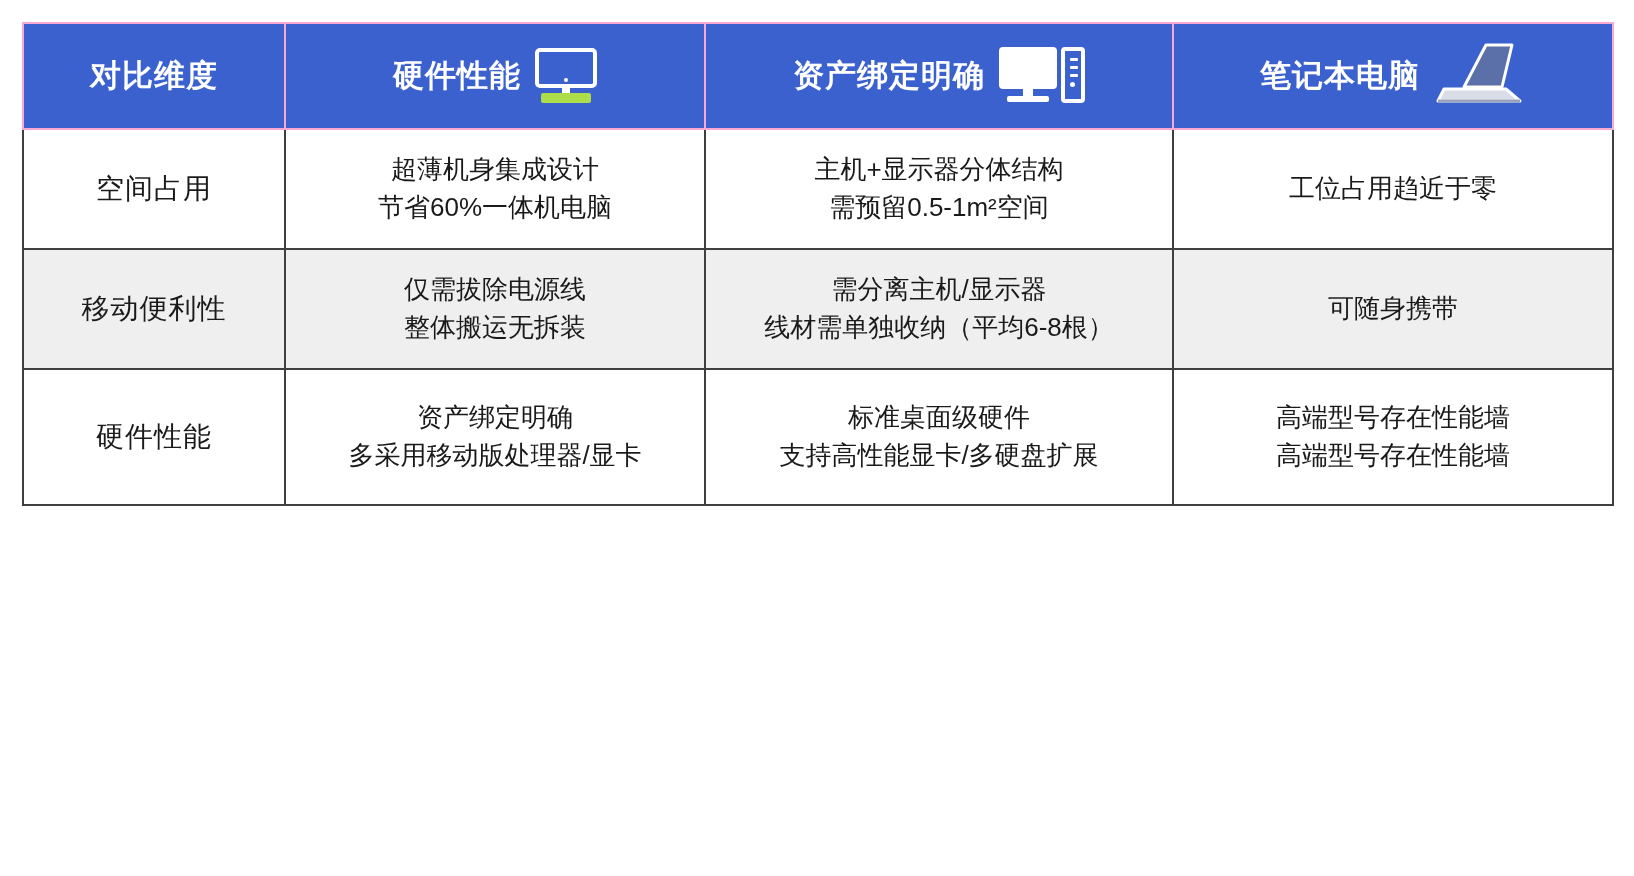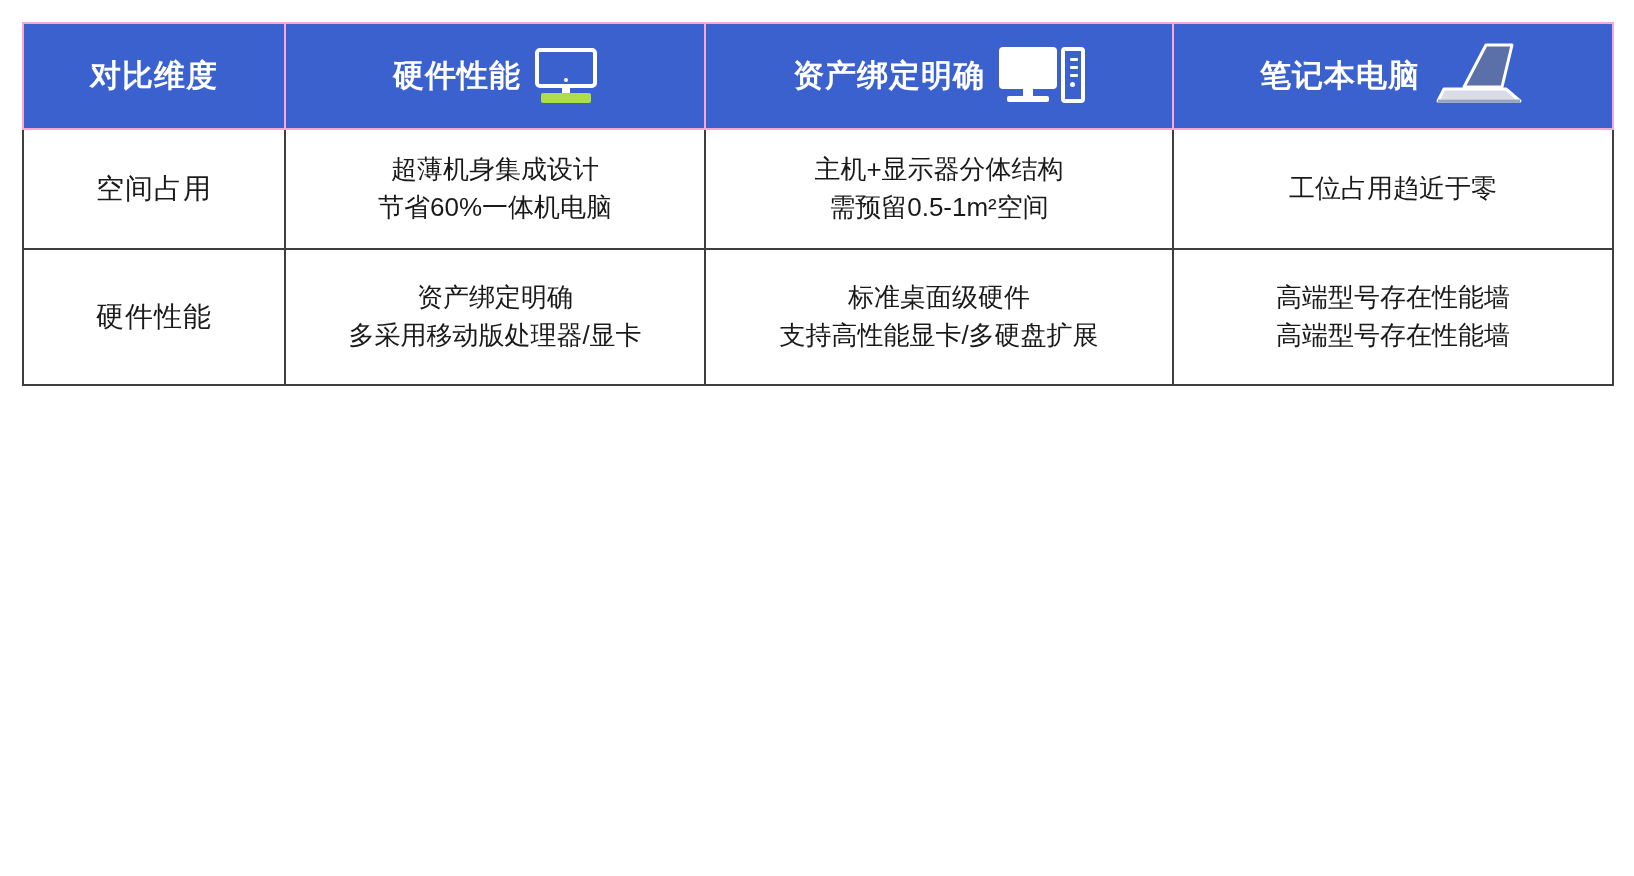--- a/index.html
+++ b/index.html
@@ -187,20 +187,34 @@
         </td>
         <td>
           <div class="line">主机+显示器分体结构</div>
           <div class="line">需预留0.5-1m²空间</div>
         </td>
         <td>
           <div class="line">工位占用趋近于零</div>
         </td>
       </tr>
 
+      <tr class="alt">
+        <td class="dim">移动便利性</td>
+        <td>
+          <div class="line">仅需拔除电源线</div>
+          <div class="line">整体搬运无拆装</div>
+        </td>
+        <td>
+          <div class="line">需分离主机/显示器</div>
+          <div class="line">线材需单独收纳（平均6-8根）</div>
+        </td>
+        <td>
+          <div class="line">可随身携带</div>
+        </td>
+      </tr>
 
       <tr class="tall">
         <td class="dim">硬件性能</td>
         <td>
           <div class="line">资产绑定明确</div>
           <div class="line">多采用移动版处理器/显卡</div>
         </td>
         <td>
           <div class="line">标准桌面级硬件</div>
           <div class="line">支持高性能显卡/多硬盘扩展</div>

